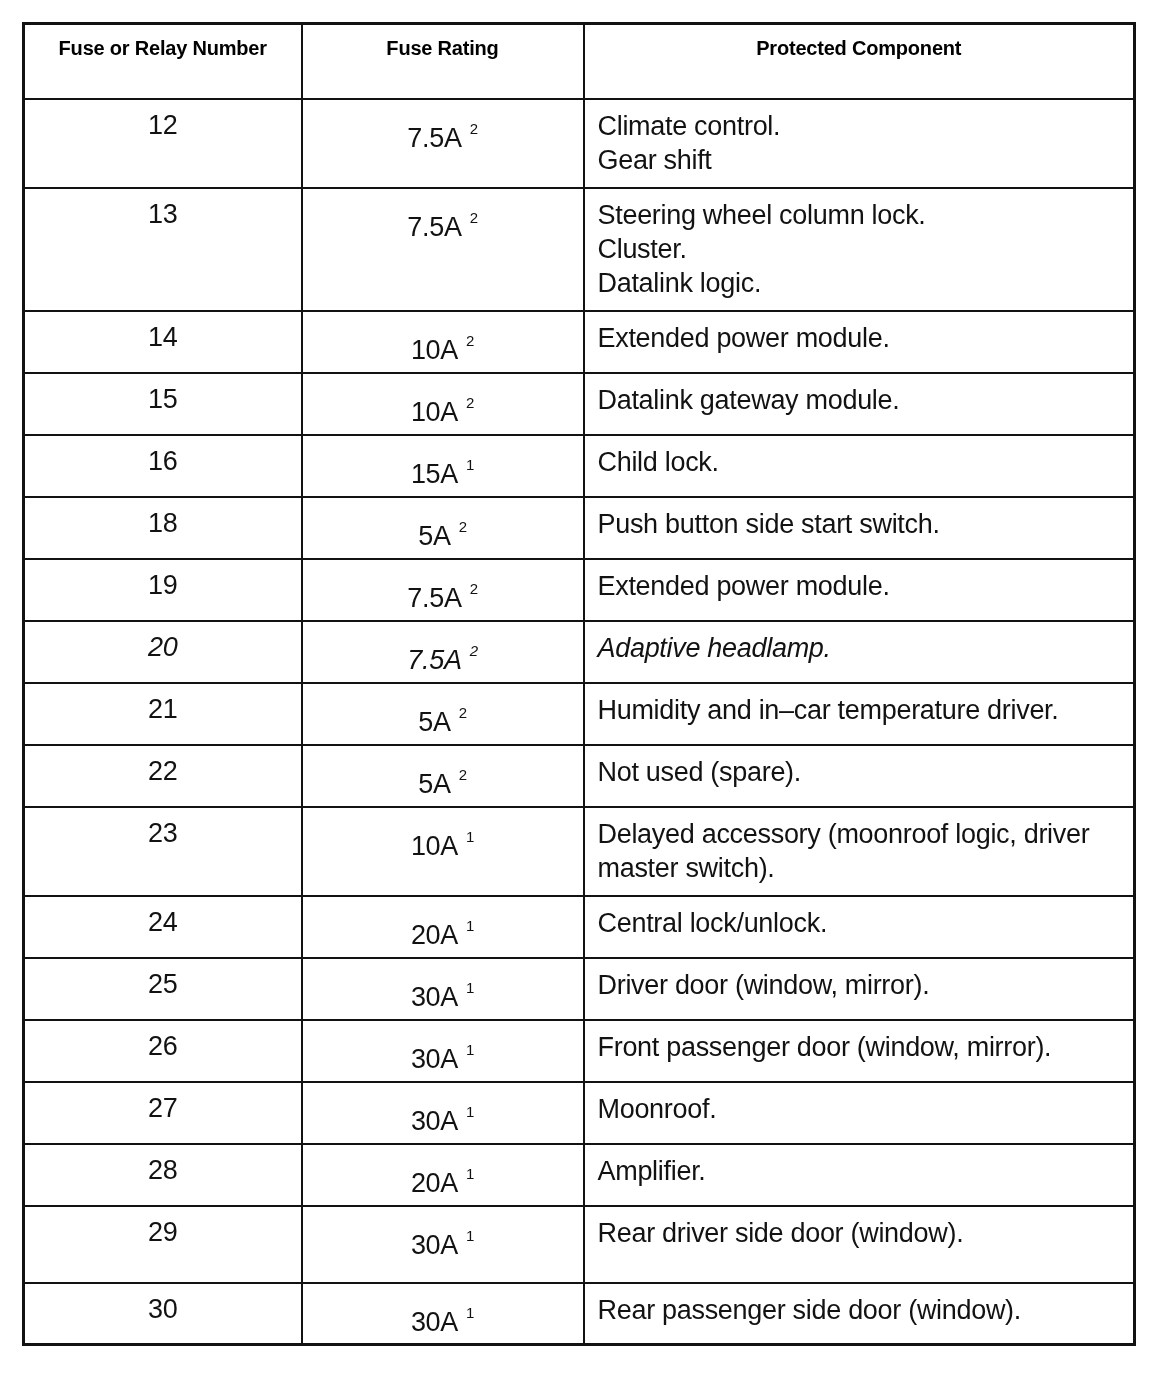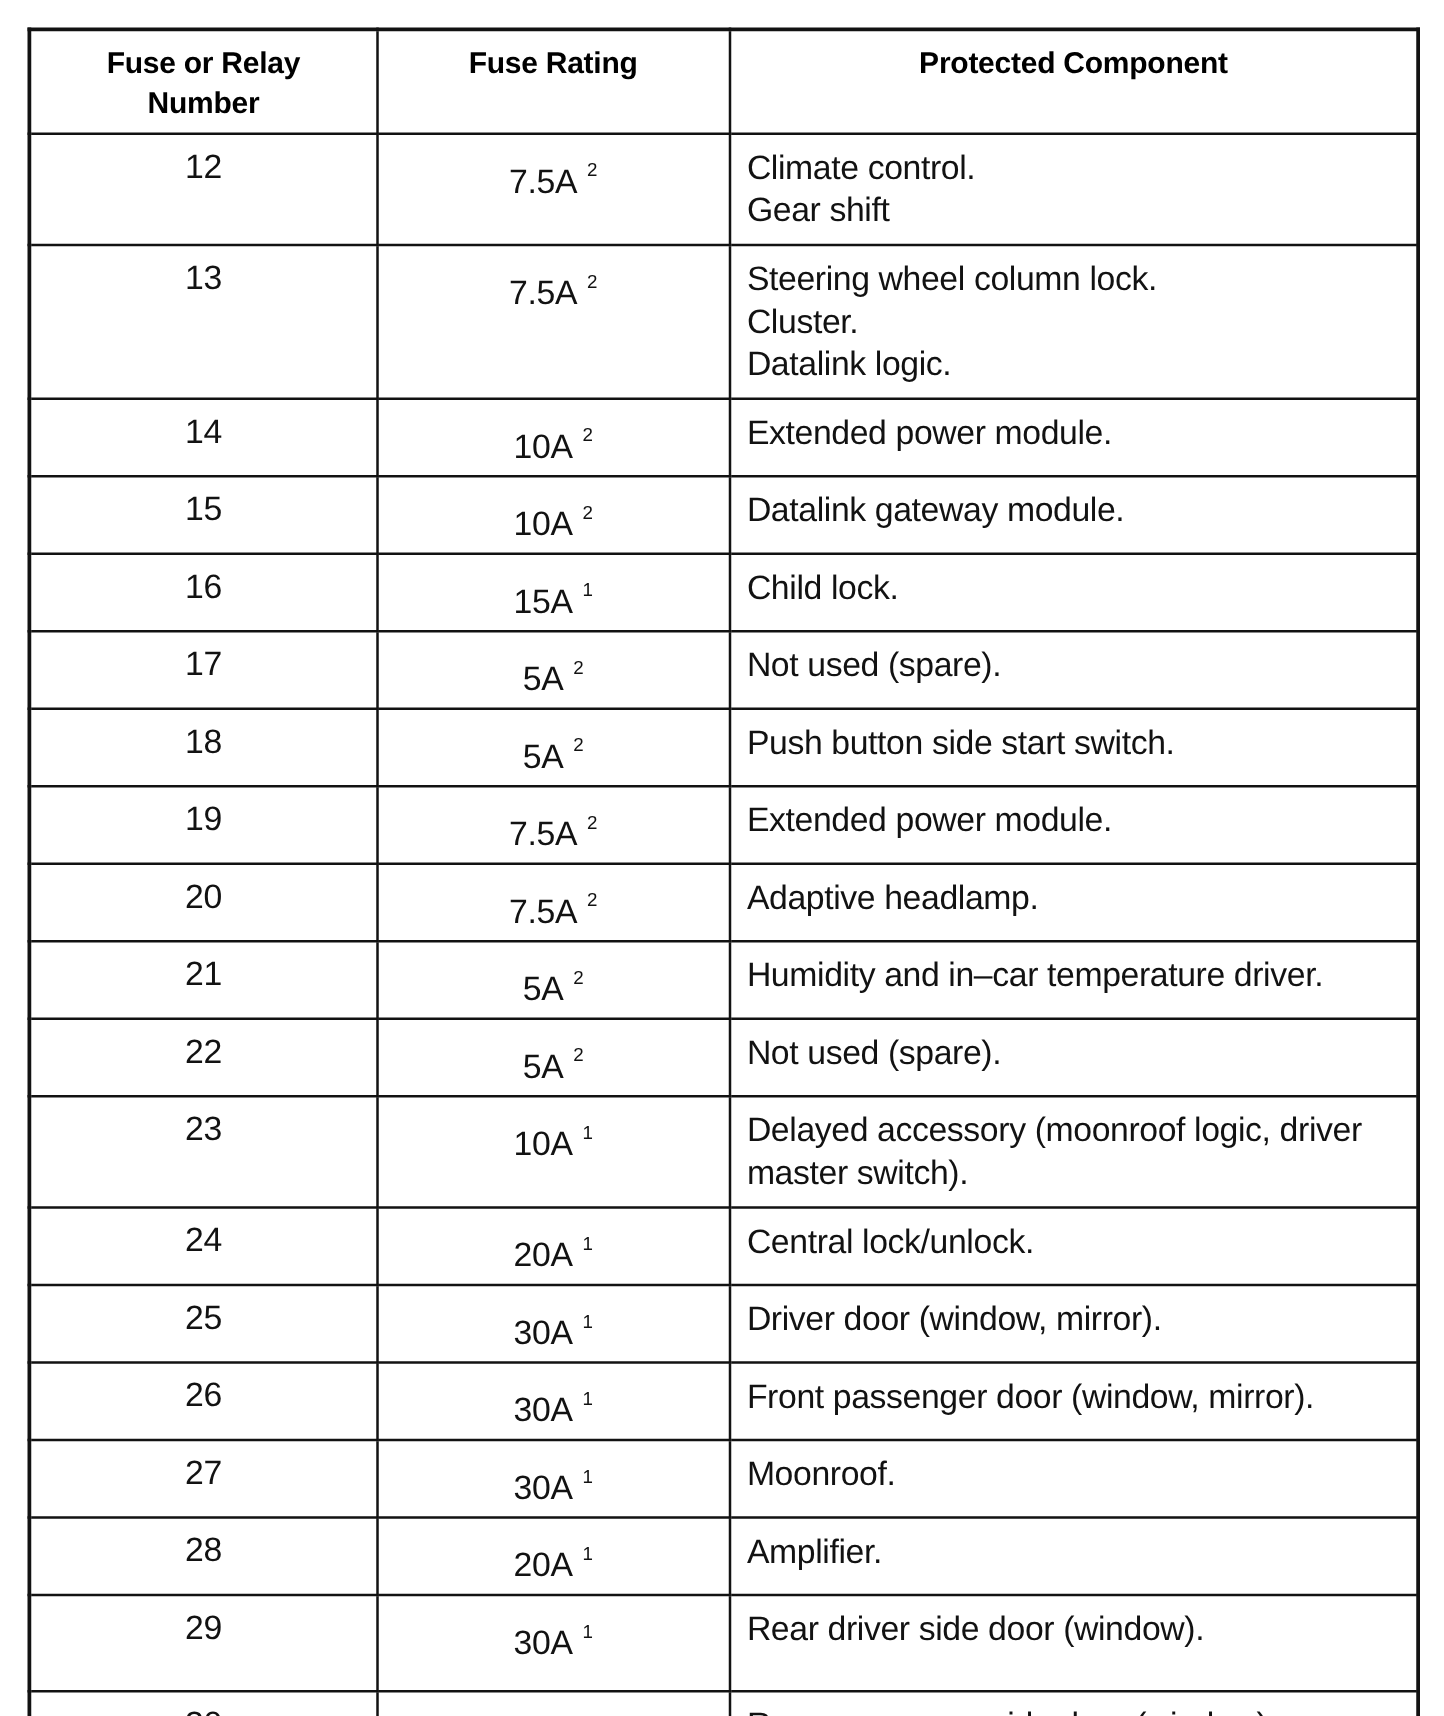--- a/index.html
+++ b/index.html
@@ -26,21 +26,21 @@
     table-layout: fixed;
     color: #121212;
   }
   table.fuse-table, table.fuse-table th, table.fuse-table td {
     border: 2px solid #121212;
   }
   table.fuse-table {
     border-width: 3px;
   }
   th {
-    font-size: 24px;
+    font-size: 20px;
     font-weight: bold;
     line-height: 1.32;
     text-align: center;
     vertical-align: top;
     padding: 10px 28px 8px 28px;
     height: 75px;
     box-sizing: border-box;
     color: #000000;
     letter-spacing: -0.2px;
   }
@@ -124,41 +124,34 @@
           </td>
         </tr>
         <tr style="height: 62px;">
           <td class="num">16</td>
           <td class="rating"><span>15A</span><span class="sup">1</span></td>
           <td class="comp">
             <div>Child lock.</div>
           </td>
         </tr>
         <tr style="height: 62px;">
-          <td class="num">17</td>
-          <td class="rating"><span>5A</span><span class="sup">2</span></td>
-          <td class="comp">
-            <div>Not used (spare).</div>
-          </td>
-        </tr>
-        <tr style="height: 62px;">
           <td class="num">18</td>
           <td class="rating"><span>5A</span><span class="sup">2</span></td>
           <td class="comp">
             <div>Push button side start switch.</div>
           </td>
         </tr>
         <tr style="height: 62px;">
           <td class="num">19</td>
           <td class="rating"><span>7.5A</span><span class="sup">2</span></td>
           <td class="comp">
             <div>Extended power module.</div>
           </td>
         </tr>
-        <tr style="height: 62px;">
+        <tr style="height: 62px; font-style: italic;">
           <td class="num">20</td>
           <td class="rating"><span>7.5A</span><span class="sup">2</span></td>
           <td class="comp">
             <div>Adaptive headlamp.</div>
           </td>
         </tr>
         <tr style="height: 62px;">
           <td class="num">21</td>
           <td class="rating"><span>5A</span><span class="sup">2</span></td>
           <td class="comp">

